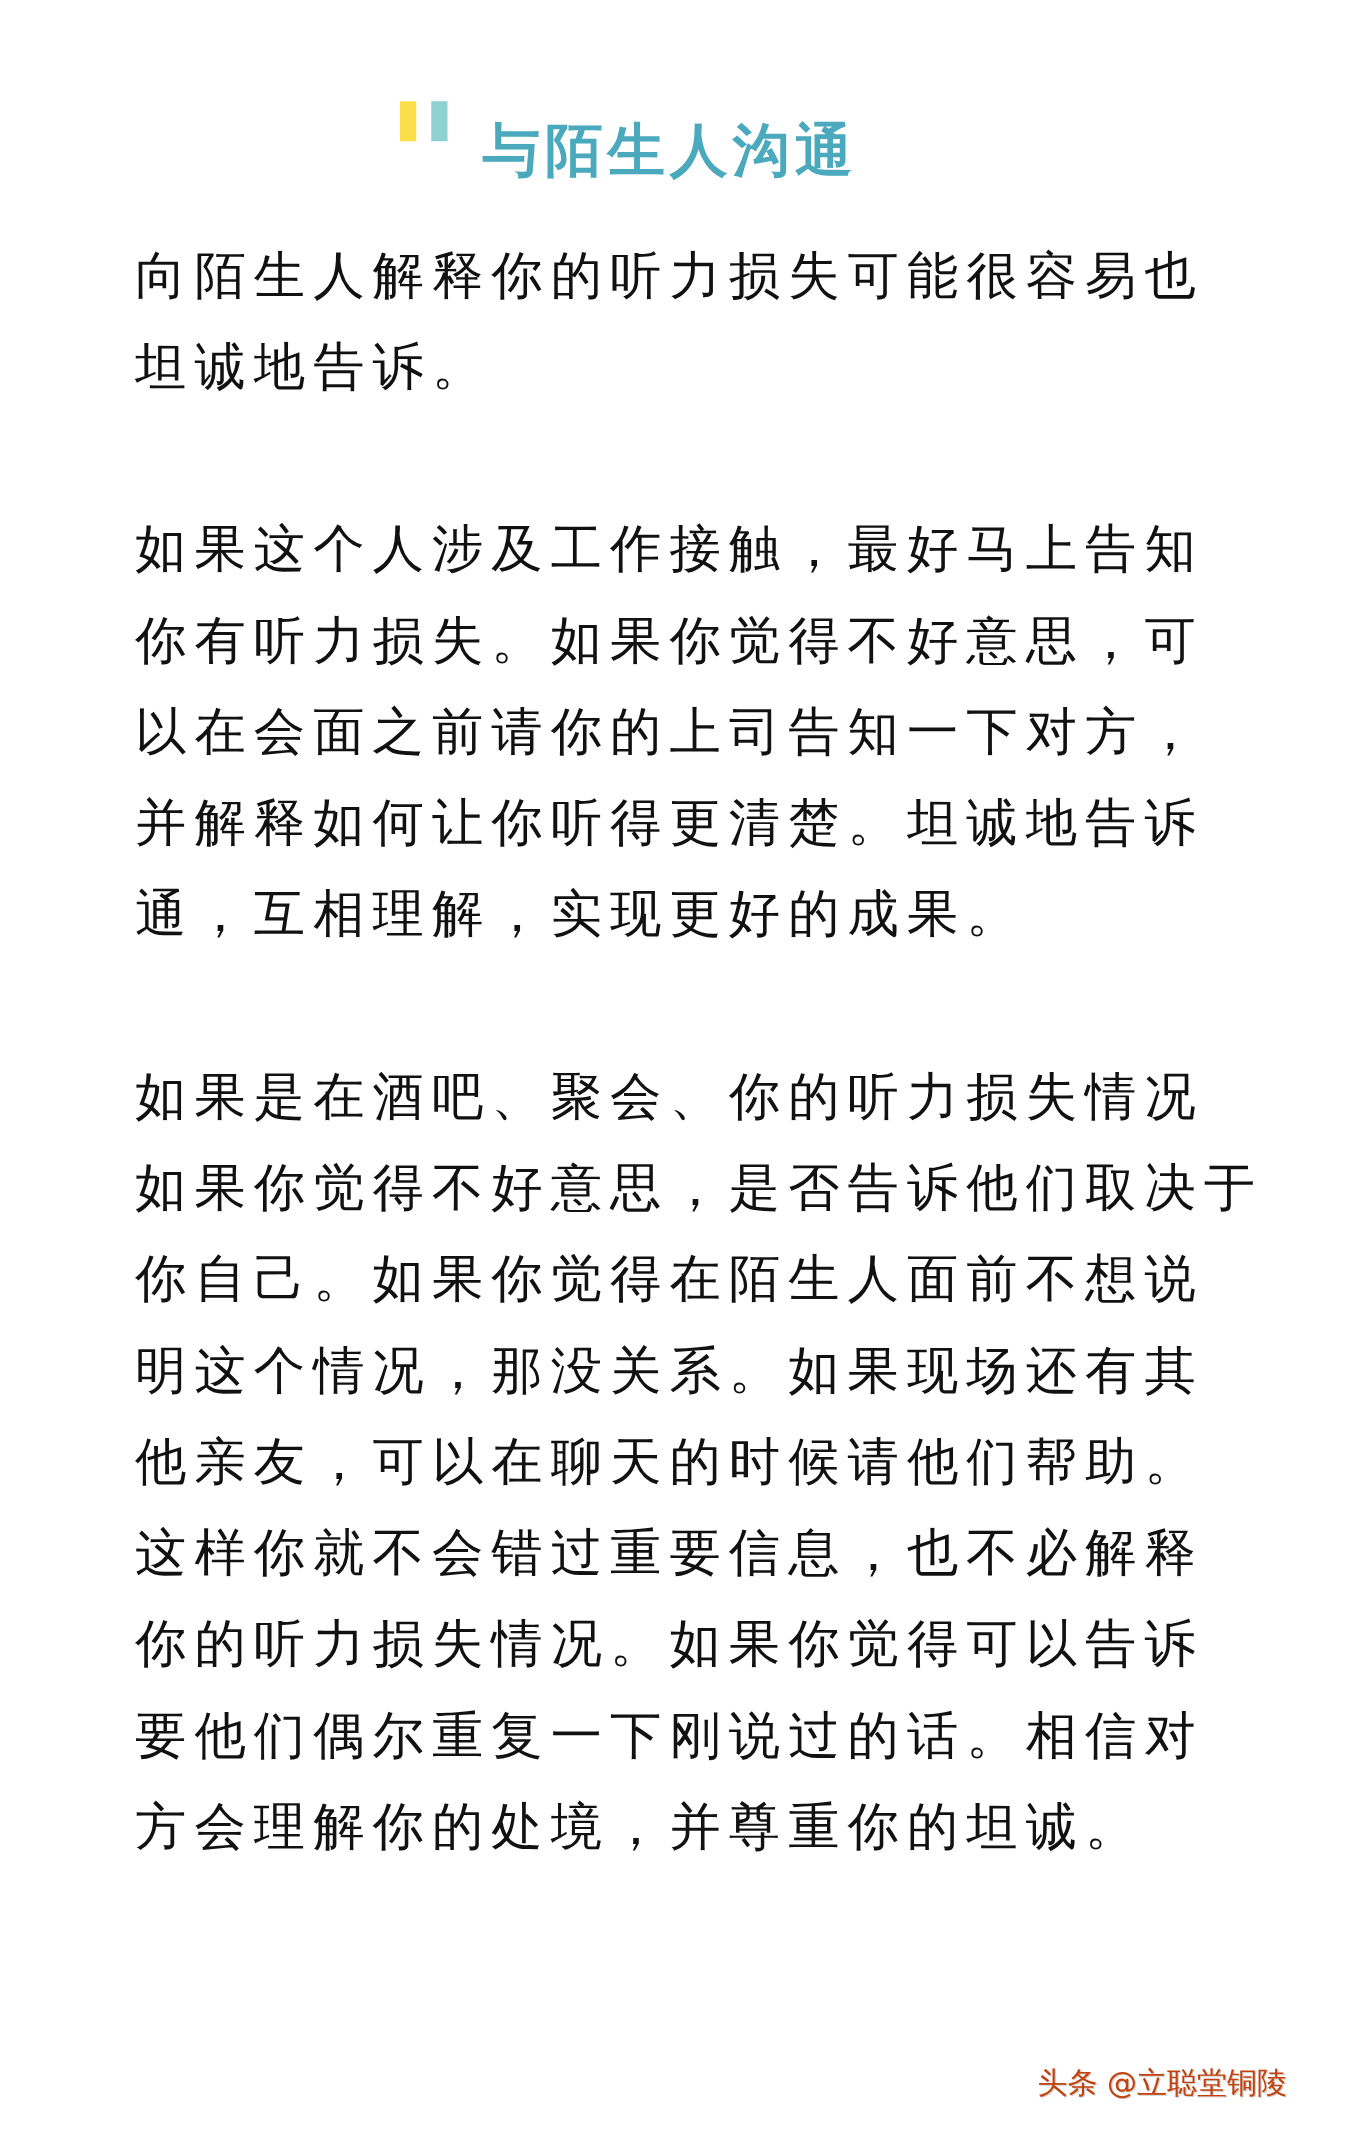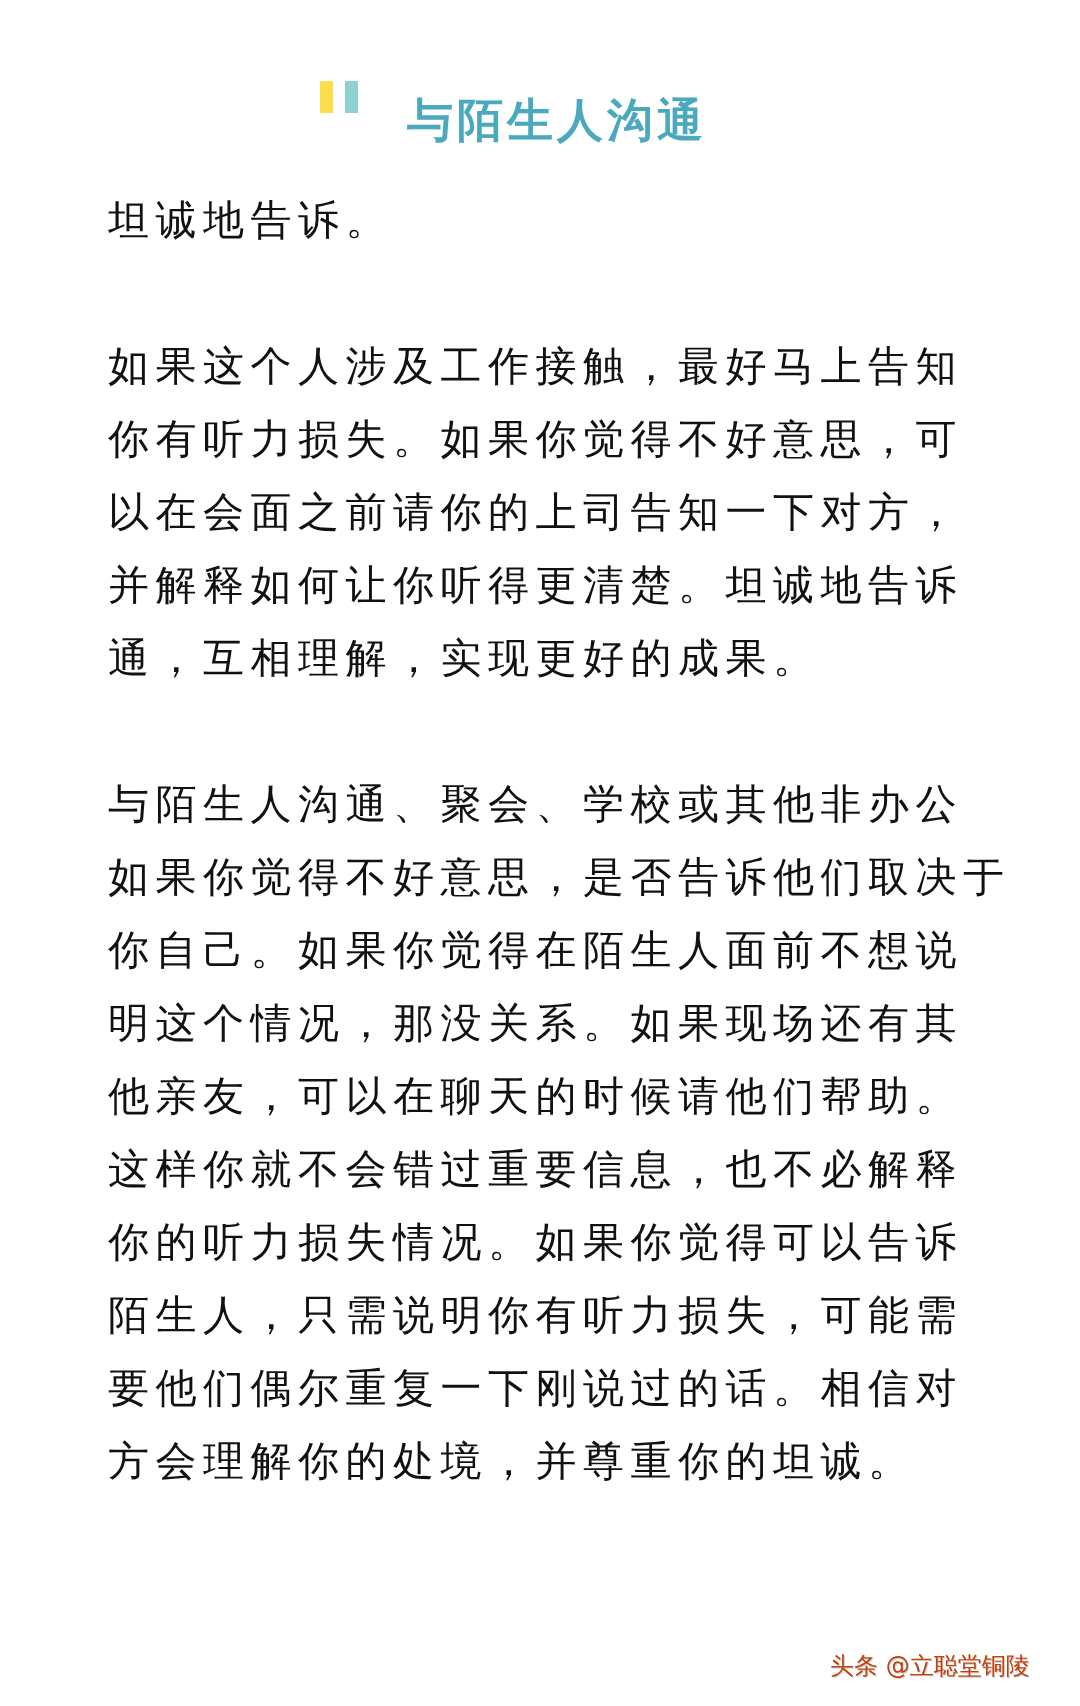--- a/index.html
+++ b/index.html
@@ -67,41 +67,41 @@
       white-space: nowrap;
       text-shadow: 1px 1px 0 #cfcfcf;
     }
   </style>
 </head>
 <body>
 
 <div class="title-row">
   <span class="bar bar-yellow" style="background: rgb(251, 223, 74);"></span>
   <span class="bar bar-teal" style="background: rgb(143, 208, 210);"></span>
-  <span class="title" style="color: rgb(74, 169, 189); margin-left: 21px;">与陌生人沟通</span>
+  <span class="title" style="color: rgb(74, 169, 189);">与陌生人沟通</span>
 </div>
 
 <div class="article">
   <p class="para">
+    <span class="line">向陌生人解释你的听力损失可能很容易也</span>
     <span class="line">坦诚地告诉。</span>
   </p>
   <p class="para">
     <span class="line">如果这个人涉及工作接触，最好马上告知</span>
     <span class="line">你有听力损失。如果你觉得不好意思，可</span>
     <span class="line">以在会面之前请你的上司告知一下对方，</span>
     <span class="line">并解释如何让你听得更清楚。坦诚地告诉</span>
     <span class="line">通，互相理解，实现更好的成果。</span>
   </p>
   <p class="para">
-    <span class="line">与陌生人沟通、聚会、学校或其他非办公</span>
+    <span class="line">如果是在酒吧、聚会、你的听力损失情况</span>
     <span class="line">如果你觉得不好意思，是否告诉他们取决于</span>
     <span class="line">你自己。如果你觉得在陌生人面前不想说</span>
     <span class="line">明这个情况，那没关系。如果现场还有其</span>
     <span class="line">他亲友，可以在聊天的时候请他们帮助。</span>
     <span class="line">这样你就不会错过重要信息，也不必解释</span>
     <span class="line">你的听力损失情况。如果你觉得可以告诉</span>
-    <span class="line">陌生人，只需说明你有听力损失，可能需</span>
     <span class="line">要他们偶尔重复一下刚说过的话。相信对</span>
     <span class="line">方会理解你的处境，并尊重你的坦诚。</span>
   </p>
 </div>
 
 <div class="watermark">头条 @立聪堂铜陵</div>
 
 </body></html>

